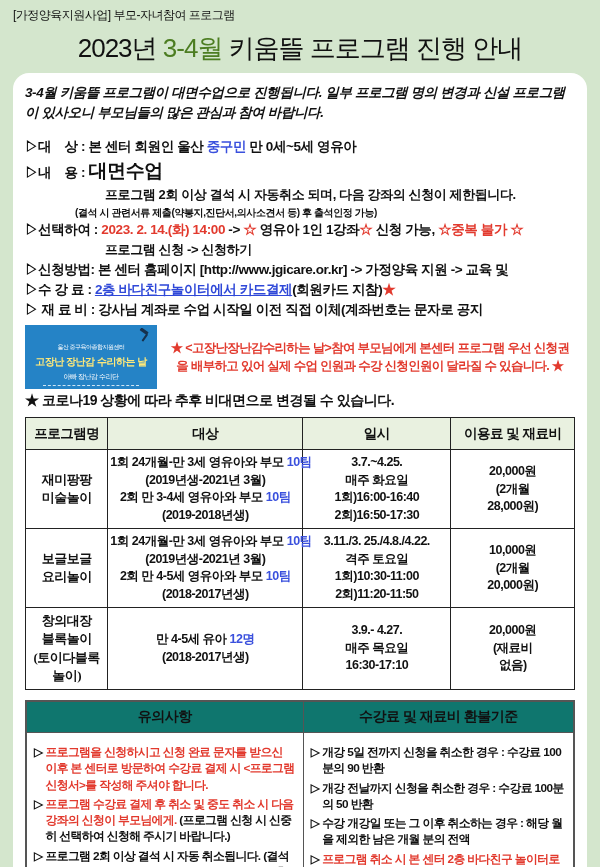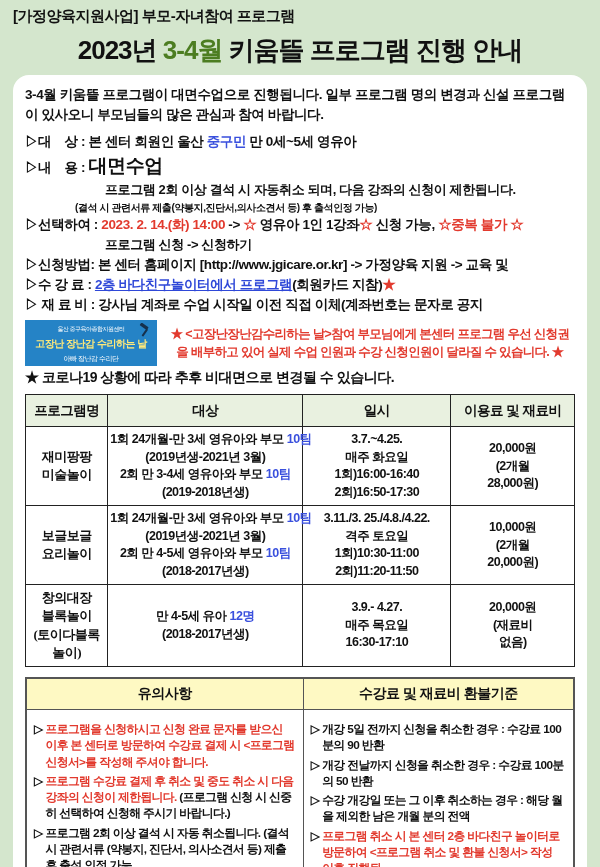--- a/index.html
+++ b/index.html
@@ -5,45 +5,45 @@
   * { margin:0; padding:0; box-sizing:border-box; }
   html,body { width:600px; height:867px; }
   body {
     background:#d4e6cd;
     font-family:"Liberation Sans", sans-serif;
     color:#111;
     overflow:hidden;
   }
   .page { padding:7px 13px 0 13px; }
 
-  .top-label { font-size:15px; font-weight:700; letter-spacing:-0.5px; }
-  .title { text-align:center; font-size:26px; font-weight:700; letter-spacing:-1px; margin:7px 0 7px 0; }
+  .top-label { font-size:12px; font-weight:400; letter-spacing:-0.5px; }
+  .title { text-align:center; font-size:26px; font-weight:400; letter-spacing:-1px; margin:7px 0 7px 0; }
   .title .green { color:#4c7d21; }
 
   .card {
     background:#ffffff;
     border-radius:16px;
     padding:10px 12px 8px 12px;
     min-height:775px;
   }
 
   .line { font-size:13.5px; font-weight:700; line-height:1.5; letter-spacing:-0.4px; }
   .prewrap { white-space:pre-wrap; }
-  .intro { margin-bottom:6px; }
+  .intro { margin-bottom:13px;font-style:italic; }
   .indent1 { padding-left:80px; font-size:13px; }
   .indent2 { padding-left:50px; font-size:10px; }
   .big { font-size:19px; font-weight:700; }
   .red-text { color:#e23a2e; }
   .blue-text { color:#3a50dd; }
   .link-text { color:#2f48d8; text-decoration:underline; }
 
   .banner-row { display:flex; align-items:center; gap:8px; margin:5px 0 3px 0; }
   .repair-banner {
-    flex:0 0 auto; width:132px; height:46px; background:#2583c6;
-    color:#fff; text-align:center; padding-top:5px; position:relative; overflow:hidden;
+    flex:0 0 auto; width:132px; height:64px; background:#2583c6;
+    color:#fff; text-align:center; padding-top:18px; position:relative; overflow:hidden;
   }
   .rb-org { font-size:6px; letter-spacing:-0.5px; }
   .rb-title { font-size:10px; font-weight:800; color:#ffe97a; margin-top:3px; letter-spacing:-0.5px; }
   .rb-sub { font-size:7px; margin-top:3px; letter-spacing:-0.5px; }
   .rb-ruler { border-top:1px dashed #cfe6f5; width:72%; margin:3px auto 0 auto; }
   .rb-hammer { position:absolute; top:3px; right:4px; }
   .banner-note {
     color:#e23a2e; font-size:12.5px; font-weight:700; line-height:1.45;
     letter-spacing:-0.7px; text-align:center;
   }
@@ -58,21 +58,21 @@
   .programs td.name-cell { font-size:13px;font-family:Liberation Serif, serif; }
   .multiline { white-space:pre-line; }
   .tline { white-space:nowrap; }
 
   .notes-box {
     display:grid; grid-template-columns:1.02fr 1fr;
     border:2px solid #555; margin-top:10px; background:#fff;
   }
   .panel-right { border-left:1.5px solid #555; }
   .panel-header {
-    background:#fef9c3; border-bottom:1.5px solid #555; text-align:center;
+    background:#0f766e; border-bottom:1.5px solid #555; text-align:center;
     font-size:14px; font-weight:800; letter-spacing:-0.5px; padding:6px 0;
   }
   .panel-body { padding:11px 7px 9px 7px; display:flex; flex-direction:column; gap:3px; }
   .note-item { display:flex; font-size:11.8px; font-weight:700; line-height:1.38; letter-spacing:-0.6px; }
   .note-item .marker { margin-right:3px; flex:0 0 auto; }
 </style>
 </head>
 <body>
 
 <div class="page">
@@ -90,21 +90,21 @@
     <div class="line prewrap"><span>▷내    용 : </span><span class="big">대면수업</span></div>
 
     <div class="line indent1">프로그램 2회 이상 결석 시 자동취소 되며, 다음 강좌의 신청이 제한됩니다.</div>
     <div class="line indent2">(결석 시 관련서류 제출(약봉지,진단서,의사소견서 등) 후 출석인정 가능)</div>
 
     <div class="line prewrap"><span>▷선택하여 : </span><span class="red-text">2023. 2. 14.(화) 14:00</span><span> -&gt; </span><span class="red-text">☆ </span><span>영유아 1인 1강좌</span><span class="red-text">☆ </span><span>신청 가능, </span><span class="red-text">☆중복 불가 ☆</span></div>
 
     <div class="line indent1">프로그램 신청 -&gt; 신청하기</div>
     <div class="line">▷신청방법: 본 센터 홈페이지 [http://www.jgicare.or.kr] -&gt; 가정양육 지원 -&gt; 교육 및</div>
 
-    <div class="line prewrap"><span>▷수 강 료 : </span><span class="link-text">2층 바다친구놀이터에서 프로그램</span><span>(회원카드 지참)</span><span class="red-text">★</span></div>
+    <div class="line prewrap"><span>▷수 강 료 : </span><span class="link-text">2층 바다친구놀이터에서 카드결제</span><span>(회원카드 지참)</span><span class="red-text">★</span></div>
 
     <div class="line prewrap">▷ 재 료 비 : 강사님 계좌로 수업 시작일 이전 직접 이체(계좌번호는 문자로 공지</div>
 
     <div class="banner-row">
       <div class="repair-banner">
         <svg class="rb-hammer" width="16" height="16" viewBox="0 0 24 24">
             <rect x="4" y="2" width="13" height="5" rx="1" transform="rotate(35 10 5)" fill="#16314d"></rect>
             <rect x="10.5" y="8" width="3" height="13" rx="1" transform="rotate(35 12 14)" fill="#16314d"></rect>
           </svg>
         <div class="rb-org">울산 중구육아종합지원센터</div>
@@ -188,21 +188,21 @@
     <div class="notes-box">
       <div class="panel">
         <div class="panel-header">유의사항</div>
         <div class="panel-body">
           <div class="note-item">
               <span class="marker">▷</span>
               <span><span class="red-text">프로그램을 신청하시고 신청 완료 문자를 받으신 이후 본 센터로 방문하여 수강료 결제 시 &lt;프로그램 신청서&gt;를 작성해 주셔야 합니다.</span><span></span></span>
             </div>
           <div class="note-item">
               <span class="marker">▷</span>
-              <span><span class="red-text">프로그램 수강료 결제 후 취소 및 중도 취소 시 다음 강좌의 신청이 제한됩니다.</span><span> (프로그램 신청 시 신중히 선택하여 신청해 주시기 바랍니다.)</span></span>
+              <span><span class="red-text">프로그램 수강료 결제 후 취소 및 중도 취소 시 다음 강좌의 신청이 부모님에게.</span><span> (프로그램 신청 시 신중히 선택하여 신청해 주시기 바랍니다.)</span></span>
             </div>
           <div class="note-item">
               <span class="marker">▷</span>
               <span><span class="red-text"></span><span>프로그램 2회 이상 결석 시 자동 취소됩니다. (결석 시 관련서류 (약봉지, 진단서, 의사소견서 등) 제출 후 출석 인정 가능</span></span>
             </div>
 
         </div>
       </div>
       <div class="panel panel-right">
         <div class="panel-header">수강료 및 재료비 환불기준</div>

